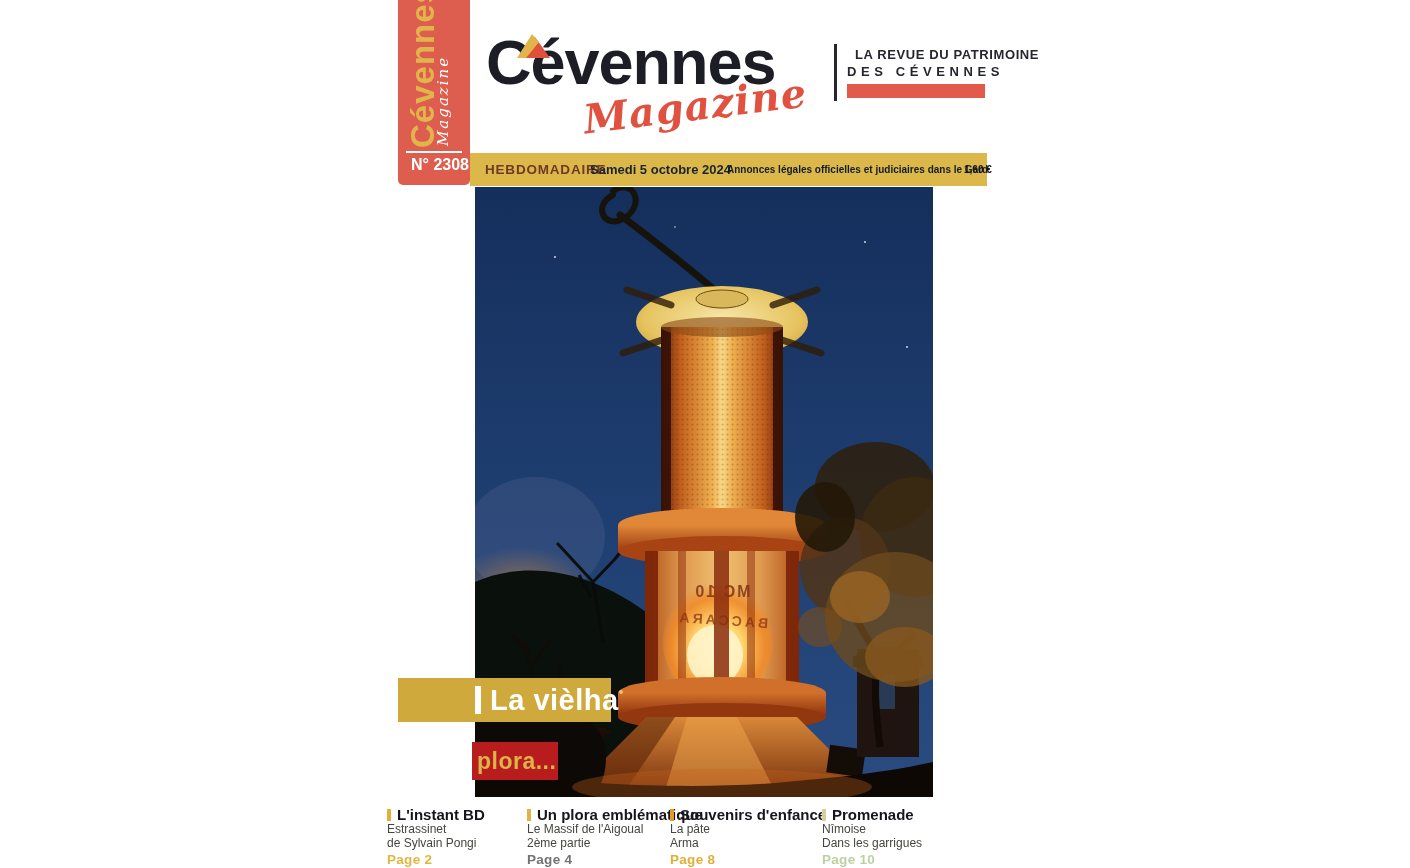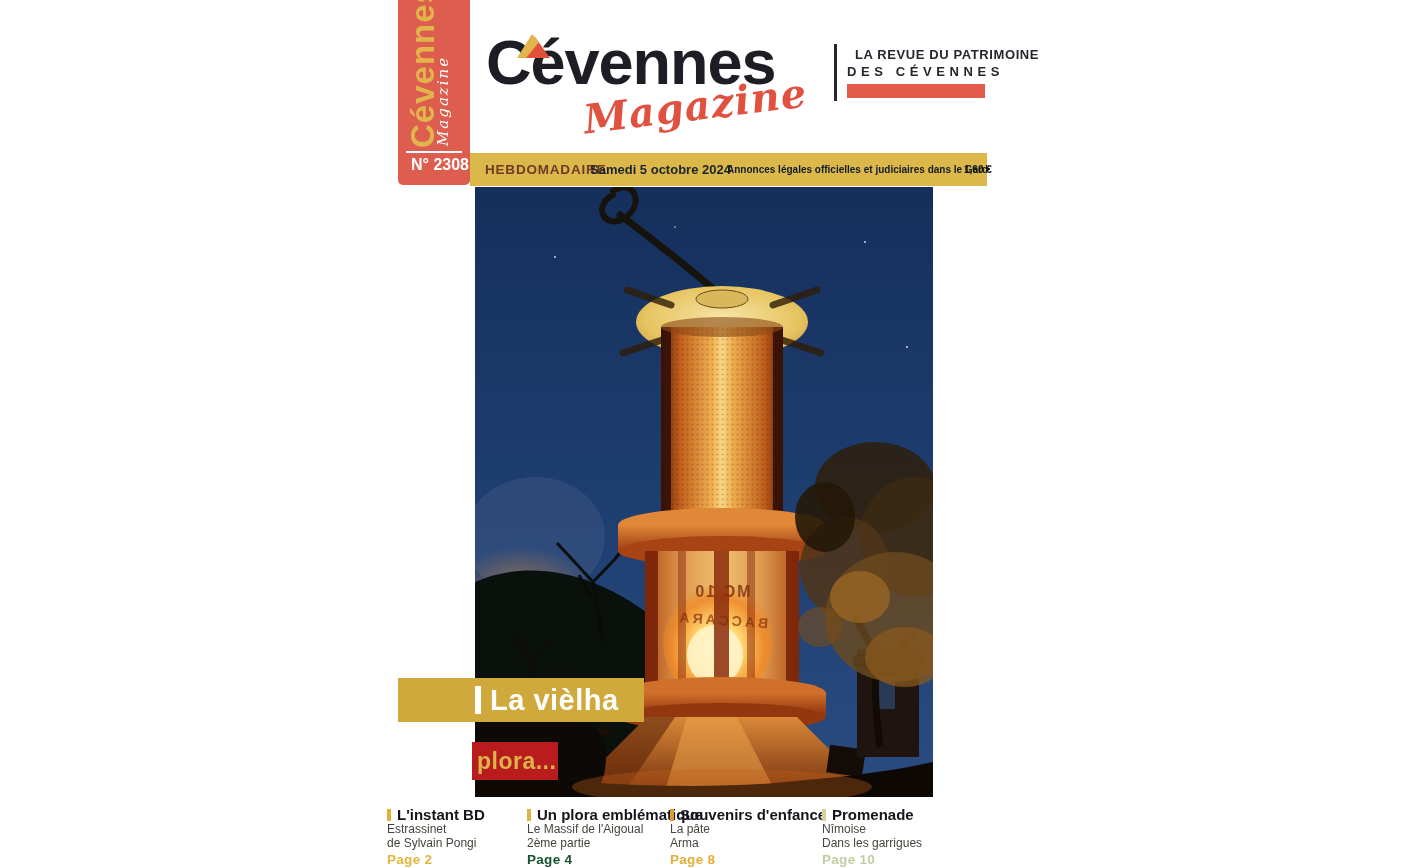--- a/index.html
+++ b/index.html
@@ -37,21 +37,21 @@
   .ib{position:absolute;top:0;line-height:33px;white-space:nowrap;}
   .ib-period{left:15px;font-size:13.5px;font-weight:600;letter-spacing:0.8px;color:#6e3a26;}
   .ib-date{left:120px;font-size:13px;font-weight:700;color:#1b242e;}
   .ib-legal{left:257px;font-size:10px;font-weight:700;color:#121c26;}
   .ib-price{left:494px;font-size:10px;font-weight:800;color:#0e151c;}
 
   
   .photo{position:absolute;left:475px;top:187px;width:458px;height:610px;}
 
   
-  .headline-band{position:absolute;left:398px;top:678px;width:246px;height:44px;background:#cfa93c;
+  .headline-band{position:absolute;left:398px;top:678px;width:213px;height:44px;background:#cfa93c;
                  display:flex;align-items:center;padding-left:77px;box-sizing:border-box;}
   .headline-bar{width:6px;height:28px;background:#ffffff;margin-right:9px;flex:0 0 auto;}
   .headline-text{font-size:29px;font-weight:800;color:#ffffff;letter-spacing:0.5px;white-space:nowrap;}
   .headline2-box{position:absolute;left:472px;top:742px;width:86px;height:38px;background:#b91c1c;
                  line-height:38px;padding-left:5px;box-sizing:border-box;}
   .headline2-text{font-size:23px;font-weight:800;color:#dcb44a;letter-spacing:0.5px;}
 
   
   .footsec{position:absolute;top:806px;width:200px;text-align:left;}
   .fs-title{font-size:15px;font-weight:800;color:#15151c;white-space:nowrap;}
@@ -254,21 +254,21 @@
     <div class="fs-title"><span class="fs-bar" style="background: rgb(226, 174, 60);"></span><span>L'instant BD</span></div>
     <div class="fs-line">Estrassinet</div>
     <div class="fs-line">de Sylvain Pongi</div>
     <div class="fs-page" style="color: rgb(227, 182, 63);">Page 2</div>
   </div>
 
   <div class="footsec" style="left:527px">
     <div class="fs-title"><span class="fs-bar" style="background: rgb(220, 180, 74);"></span><span>Un plora emblématique</span></div>
     <div class="fs-line">Le Massif de l'Aigoual</div>
     <div class="fs-line">2ème partie</div>
-    <div class="fs-page" style="color: #14532d;">Page 4</div>
+    <div class="fs-page" style="color: #737373;">Page 4</div>
   </div>
 
   <div class="footsec" style="left:670px">
     <div class="fs-title"><span class="fs-bar" style="background: rgb(224, 154, 48);"></span><span>Souvenirs d'enfance</span></div>
     <div class="fs-line">La pâte</div>
     <div class="fs-line">Arma</div>
     <div class="fs-page" style="color: rgb(227, 174, 53);">Page 8</div>
   </div>
 
   <div class="footsec" style="left:822px">

